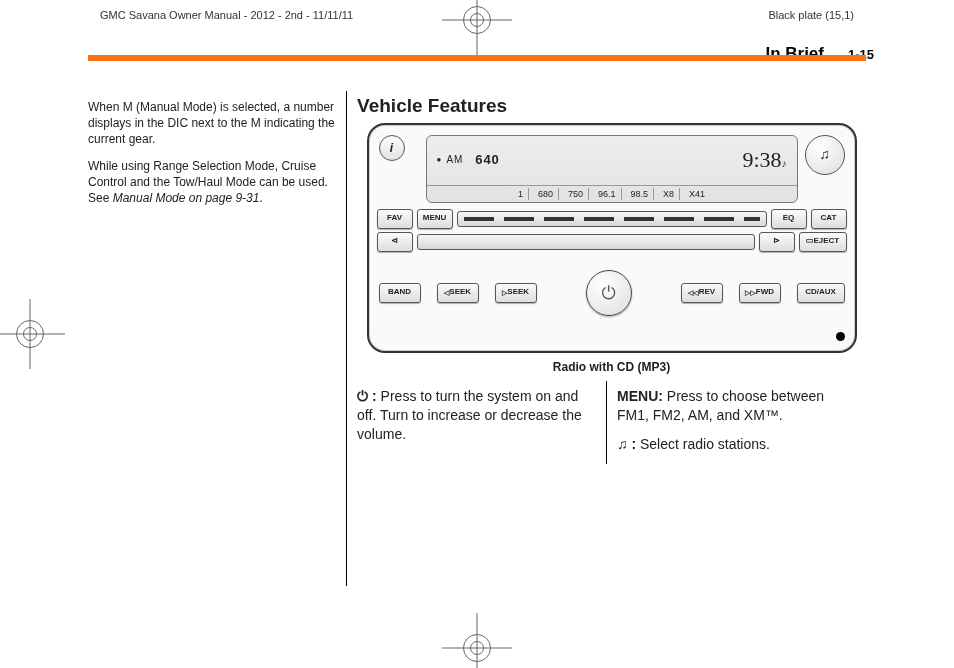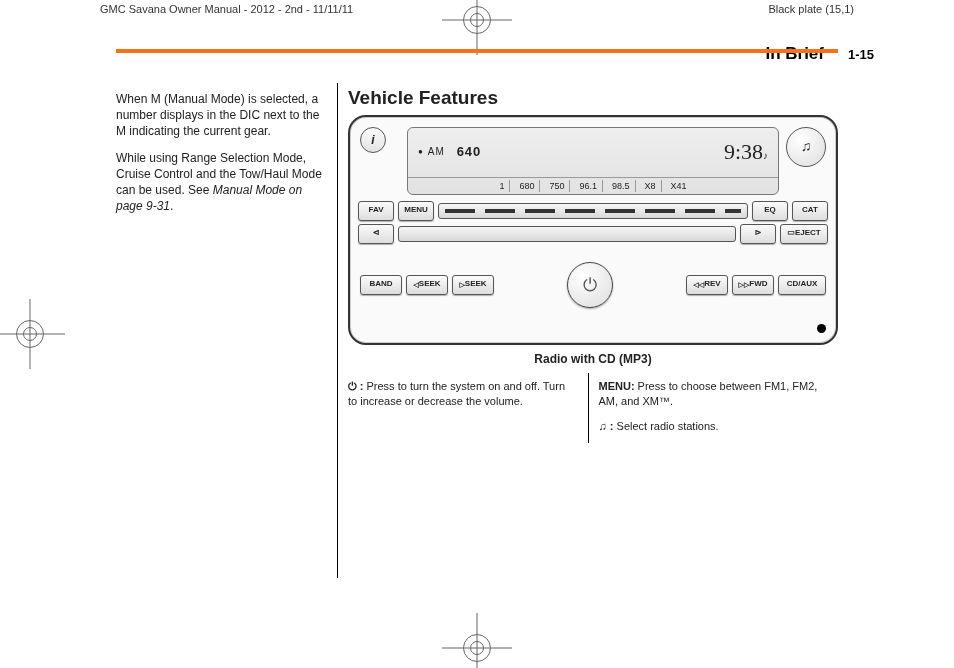--- a/index.html
+++ b/index.html
@@ -1,27 +1,27 @@
 <!DOCTYPE html>
 <html><head>
 <meta charset="utf-8">
 <style>
 html,body{margin:0;padding:0;font-family:Arial,Helvetica,sans-serif;background:#fff;color:#000}
 .page{width:954px;height:668px;position:relative;box-sizing:border-box}
-.header{display:flex;align-items:center;justify-content:space-between;padding:3px 100px 4px 100px;font-size:11px;color:#333}
+.header{display:flex;align-items:center;justify-content:space-between;padding:9px 100px 4px 100px;font-size:11px;color:#333}
 .header-left{flex:1;text-align:left}
 .header-right{flex:1;text-align:right;padding-left:30px}
 .reg-mark-top{position:absolute;left:50%;top:6px;transform:translateX(-50%)}
 .reg-mark-bottom{position:absolute;left:50%;bottom:6px;transform:translateX(-50%)}
 .reg-mark-left{position:absolute;left:16px;top:50%;transform:translateY(-50%)}
 .reg-circle{width:26px;height:26px;border:1px solid #666;border-radius:50%;position:relative;display:flex;align-items:center;justify-content:center}
 .reg-hline{position:absolute;width:70px;height:1px;background:#666;left:50%;top:50%;transform:translate(-50%,-50%)}
 .reg-vline{position:absolute;height:70px;width:1px;background:#666;left:50%;top:50%;transform:translate(-50%,-50%)}
 .reg-inner{width:12px;height:12px;border:1px solid #666;border-radius:50%}
-.content-frame{margin:0 116px;border-top:4px solid #f97316;height:530px;position:relative}
+.content-frame{margin:0 88px;border-top:6px solid #f97316;height:530px;position:relative}
 .running-head{display:flex;justify-content:flex-end;align-items:baseline;gap:24px;padding:0 0 8px 0}
 .running-head .section{font-size:17px;font-weight:700}
 .running-head .pageno{font-size:13px;font-weight:700}
 .cols{display:flex;height:495px}
 .col{box-sizing:border-box;font-size:12px;line-height:1.35;color:#222}
 .col1{width:33.3%;padding:8px 10px 0 0;border-right:1px solid #000}
 .col23{flex:1;display:flex;flex-direction:column;padding-left:10px}
 .h1{font-size:19px;font-weight:700;margin:2px 0 4px 0}
 .h2{font-size:15px;font-weight:700;margin:2px 0 6px 0}
 .para{margin:0 0 10px 0}
@@ -42,23 +42,23 @@
 .bkey.sm{width:34px}
 .bkey.md{width:40px}
 .bkey.wider{width:46px}
 .bar{flex:1;height:14px;border:1px solid #555;border-radius:3px;background:linear-gradient(#f6f6f6,#d8d8d8);position:relative}
 .bar::before{content:"";position:absolute;left:6px;right:6px;top:50%;height:4px;background:repeating-linear-gradient(90deg,#333 0,#333 30px,transparent 30px,transparent 40px);transform:translateY(-50%)}
 .bar2{flex:1;height:14px;border:1px solid #555;border-radius:3px;background:linear-gradient(#f6f6f6,#d8d8d8)}
 .circle-btn{width:44px;height:44px;border:1px solid #444;border-radius:50%;background:radial-gradient(circle at 35% 30%,#fff,#ddd);position:relative;box-shadow:0 1px 2px rgba(0,0,0,.35)}
 .info-btn{position:absolute;left:10px;top:10px;width:24px;height:24px;border:1px solid #555;border-radius:50%;display:flex;align-items:center;justify-content:center;font-size:12px;font-style:italic;font-weight:700;background:linear-gradient(#fcfcfc,#e3e3e3)}
 .tune-btn{position:absolute;right:10px;top:10px;width:38px;height:38px;border:1px solid #555;border-radius:50%;display:flex;align-items:center;justify-content:center;background:radial-gradient(circle at 35% 30%,#fff,#ddd);font-size:14px}
 .rowbottom{display:flex;align-items:center;justify-content:space-between;margin-top:18px;padding:0 2px}
-.bottom-group{display:flex;gap:4px}
+.bottom-group{display:flex;gap:16px}
 .desc-cols{display:flex;gap:0;margin-top:6px}
-.desc-cols .dcol{flex:1;font-size:11px;line-height:1.35;padding:6px 20px 0 10px}
+.desc-cols .dcol{flex:1;font-size:14px;line-height:1.35;padding:6px 20px 0 10px}
 .desc-cols .dcol:first-child{border-right:1px solid #000;padding-left:0}
 .bold{font-weight:700}
 .pagew{position:absolute;top:44px;right:80px;padding-bottom:0}
 .dot{position:absolute;right:10px;bottom:10px;width:9px;height:9px;background:#000;border-radius:50%}
 .power-sym{position:absolute;left:50%;top:50%;transform:translate(-50%,-50%);font-size:18px;color:#555}
 </style>
 </head>
 <body>
 
 <div class="page">

